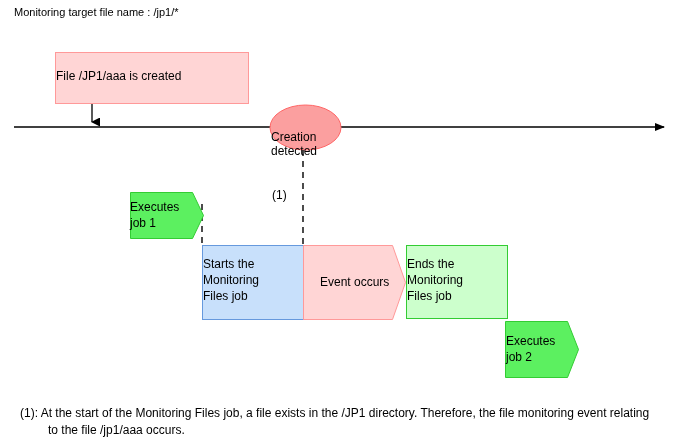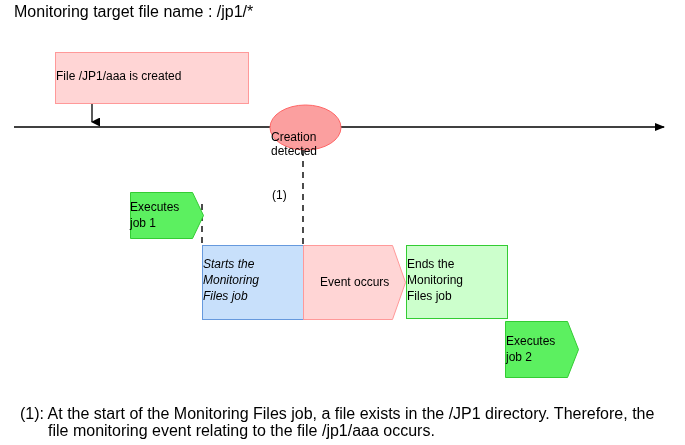--- a/index.html
+++ b/index.html
@@ -14,21 +14,21 @@
     font-family: "Liberation Sans", sans-serif;
     color: #000000;
     overflow: hidden;
   }
   .abs { position: absolute; }
 
   
   #header-caption {
     left: 14px;
     top: 4px;
-    font-size: 16px;
+    font-size: 11px;
     line-height: 16px;
     white-space: nowrap;
   }
 
   
   #diagram-canvas {
     left: 0;
     top: 0;
     width: 685px;
     height: 445px;
@@ -52,21 +52,20 @@
     line-height: 14px;
     margin-top: 18px;
   }
   #label-executes-job1 {
     left: 130px; top: 199px; width: 66px;
     line-height: 16px;
   }
   #label-starts-monitoring {
     left: 203px; top: 256px; width: 102px;
     line-height: 16px;
-    font-style: italic;
   }
   #label-event-occurs {
     left: 320px; top: 275px; width: 96px;
   }
   #label-ends-monitoring {
     left: 407px; top: 256px; width: 92px;
     line-height: 16px;
   }
   #label-executes-job2 {
     left: 506px; top: 333px; width: 66px;
@@ -75,21 +74,21 @@
   #label-note-ref {
     left: 272px; top: 188px; width: 24px;
     text-align: left;
   }
 
   
   #footnote {
     left: 20px;
     top: 405px;
     width: 640px;
-    font-size: 16px;
+    font-size: 12px;
     line-height: 17px;
   }
   #footnote .fn-marker { }
   #footnote .fn-body {
     display: block;
     padding-left: 28px;
     text-indent: -28px;
   }
 </style>
 </head>

